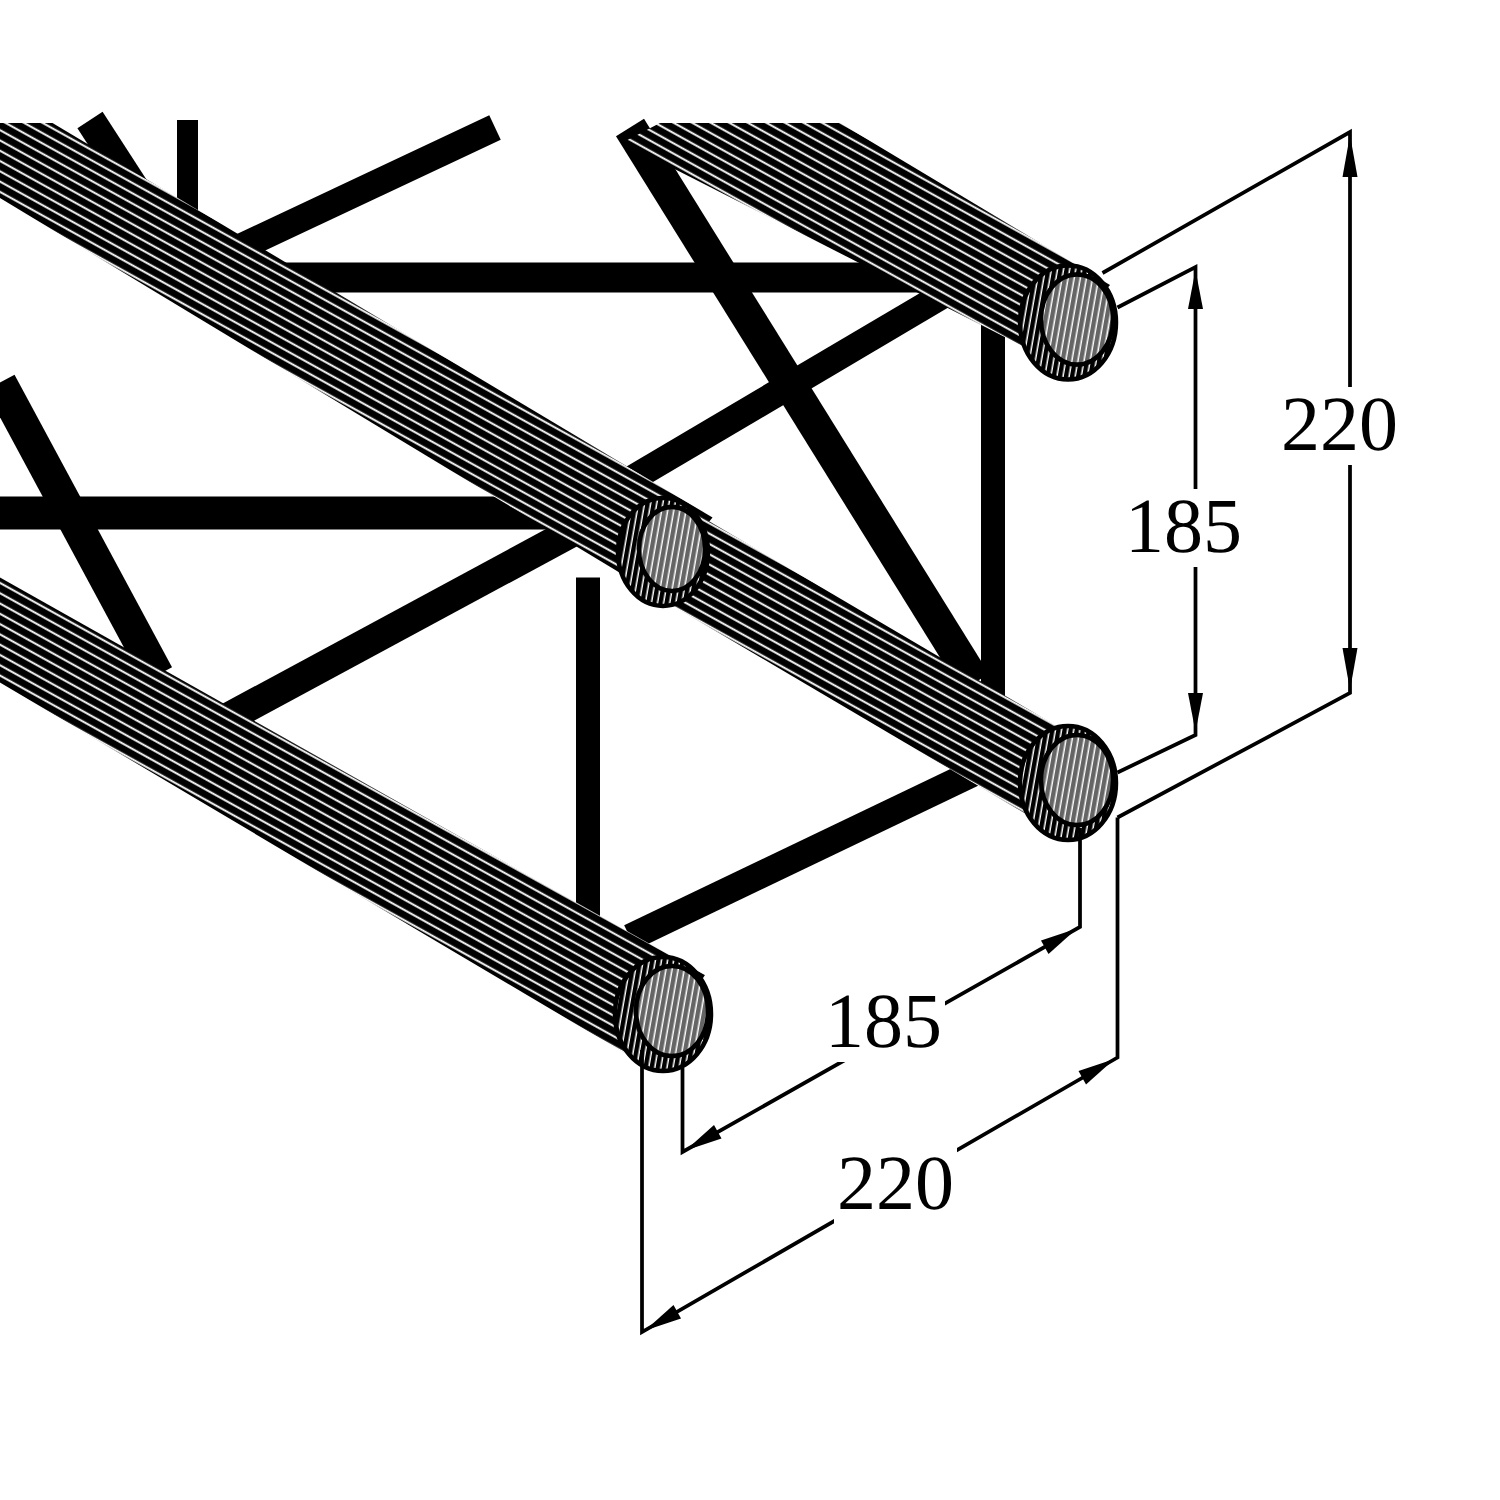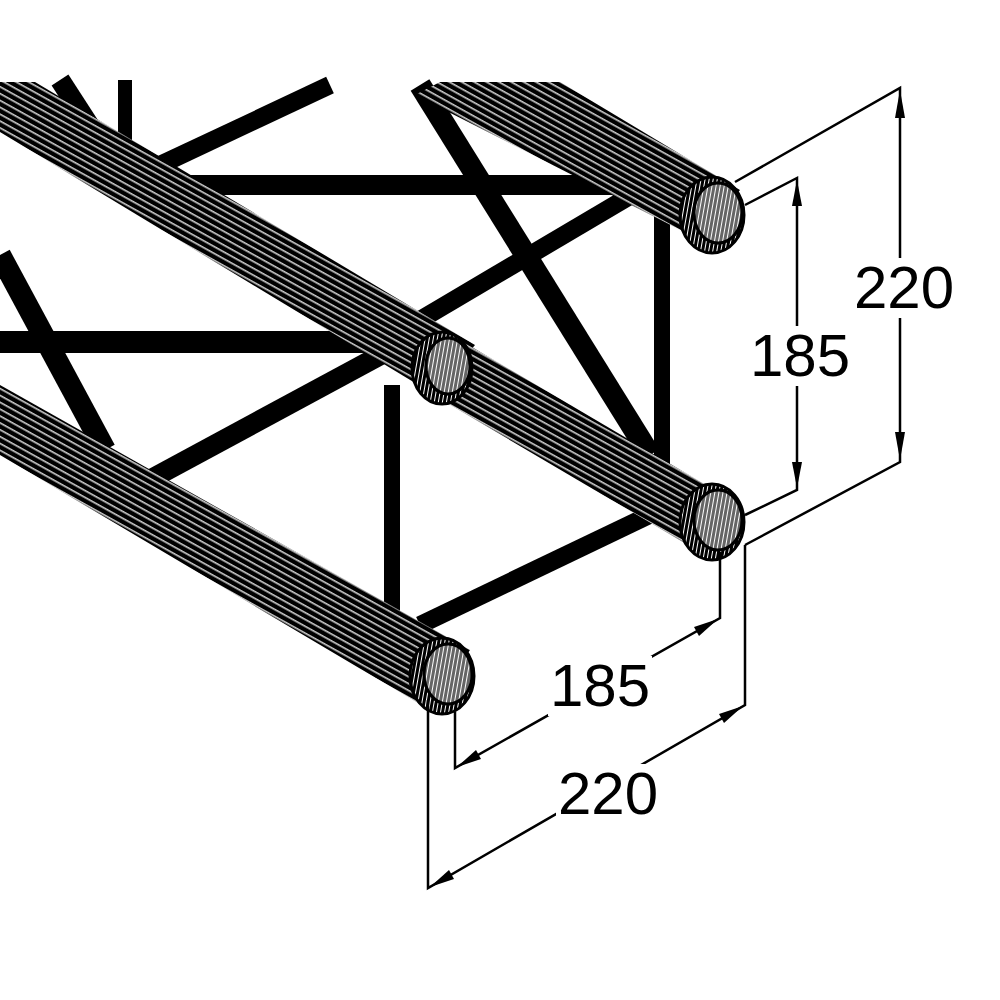--- a/index.html
+++ b/index.html
@@ -1,21 +1,21 @@
 <!DOCTYPE html>
 <html><head>
   <meta charset="utf-8">
   <style>
     html, body { margin: 0; padding: 0; background: #ffffff; }
     body { width: 1000px; height: 1000px; overflow: hidden; position: relative; }
     #canvas { position: absolute; left: 0; top: 0; width: 1000px; height: 1000px; }
     .dim-label {
       position: absolute;
-      font-family: Liberation Sans, sans-serif;
-      font-size: 60px;
+      font-family: Liberation Serif, serif;
+      font-size: 52px;
       color: #000;
       line-height: 1;
       background: #fff;
       padding: 0 2px;
       white-space: nowrap;
     }
   </style>
 </head>
 <body>
 

